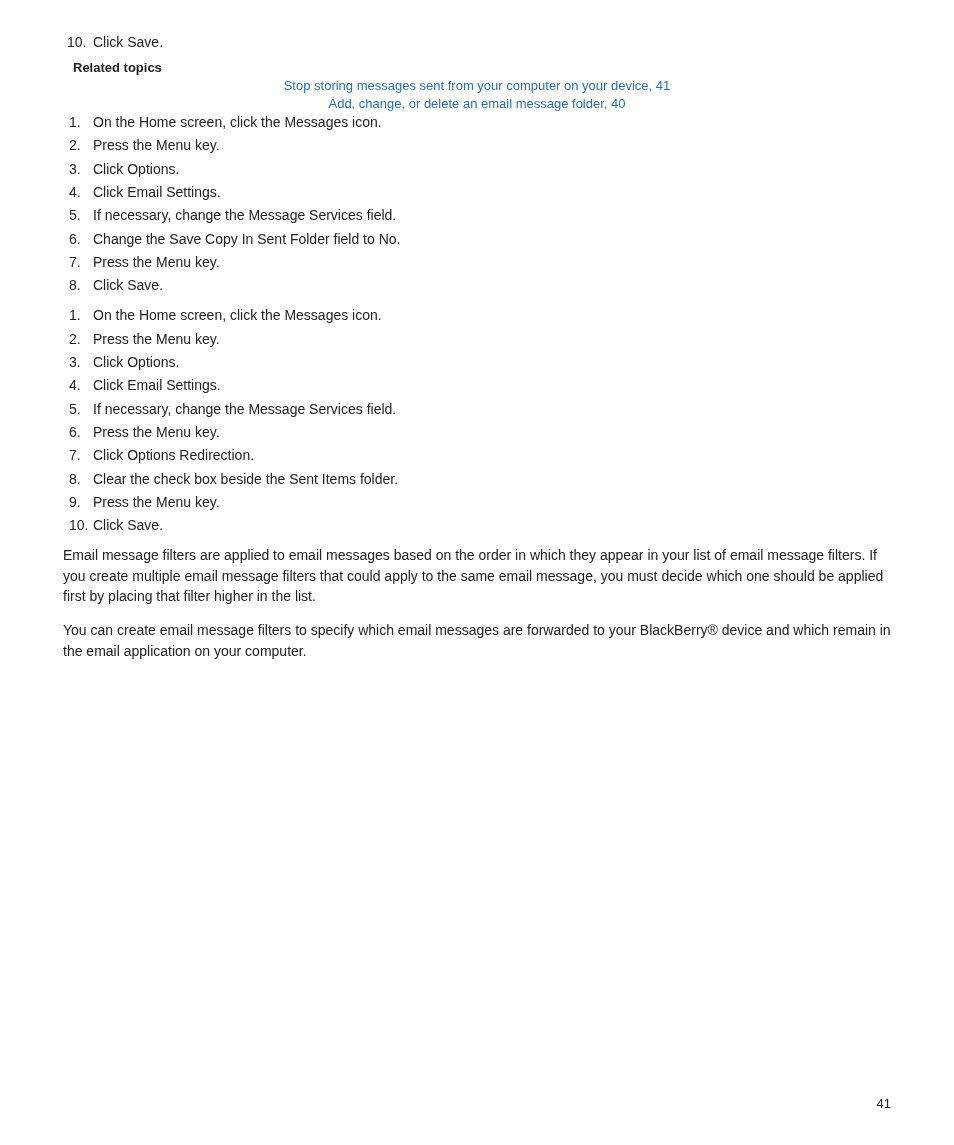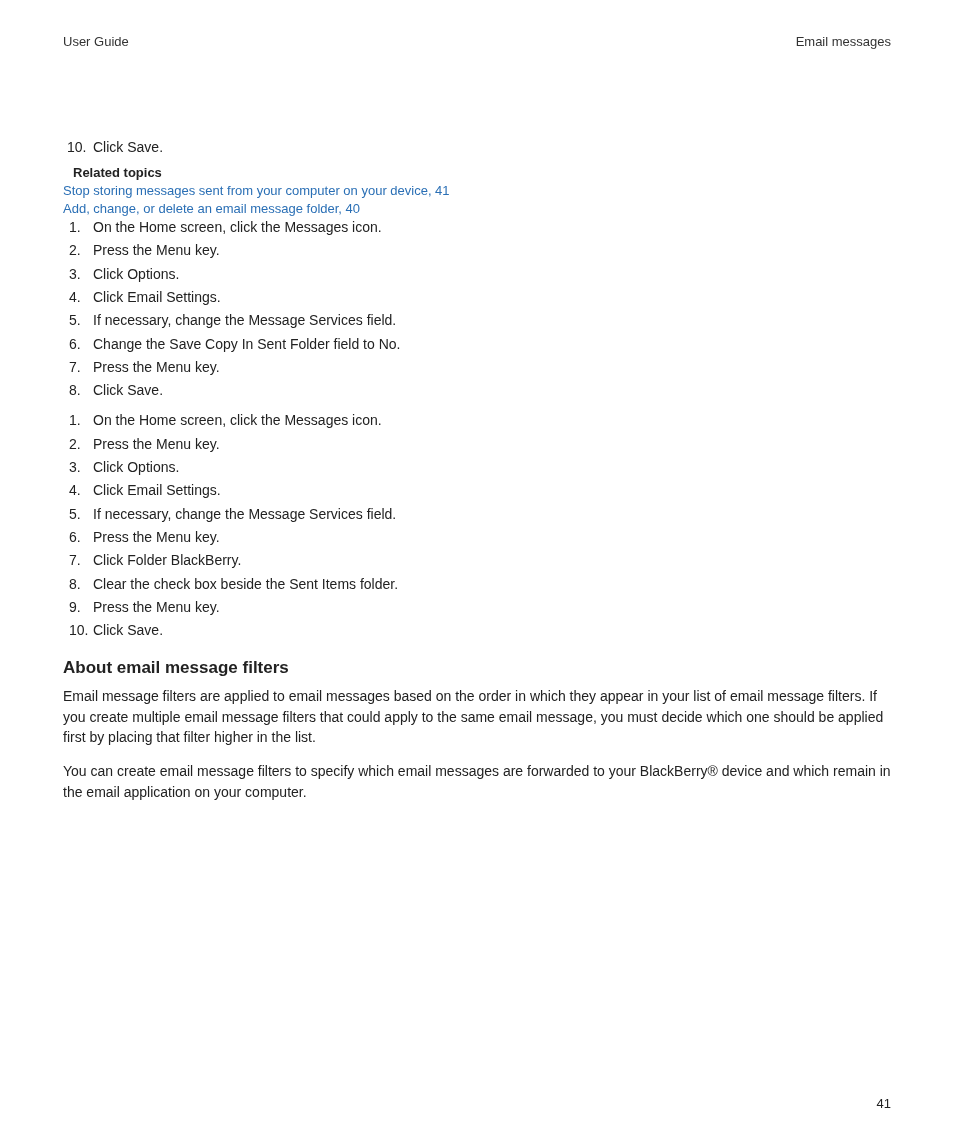--- a/index.html
+++ b/index.html
@@ -49,20 +49,21 @@
     font-size: 13px;
     font-weight: 700;
     margin: 0 0 2px 10px;
   }
   .related-link {
     color: #2a6fb5;
     font-size: 13px;
     text-decoration: none;
     display: block;
     line-height: 1.35;
+    text-align: center;
   }
   h3.subhead {
     font-size: 17px;
     font-weight: 700;
     margin: 26px 0 8px 0;
   }
   ol.steps {
     list-style: none;
     padding: 0;
     margin: 0 0 10px 0;
@@ -94,24 +95,20 @@
     bottom: 34px;
     right: 63px;
     font-size: 13px;
   }
 </style>
 </head>
 <body>
 
 <div class="page">
 
-  <div class="header-row">
-    <span>User Guide</span>
-    <span>Email messages</span>
-  </div>
 
   <ol class="top-ol">
     <li>
       <span class="num">10.</span>
       <span class="li-body">
         <span>Click </span><span class="bold">Save</span><span>.</span>
       </span>
     </li>
   </ol>
 
@@ -177,34 +174,33 @@
       <li>
         <span class="num">5.</span>
         <span class="li-body"><span>If necessary, change the </span><span class="bold">Message Services</span><span> field.</span></span>
       </li>
       <li>
         <span class="num">6.</span>
         <span class="li-body"><span>Press the </span><span class="bold">Menu</span><span> key.</span></span>
       </li>
       <li>
         <span class="num">7.</span>
-        <span class="li-body"><span>Click </span><span class="bold">Folder BlackBerry</span><span>.</span></span>
+        <span class="li-body"><span>Click </span><span class="bold">Options Redirection</span><span>.</span></span>
       </li>
       <li>
         <span class="num">8.</span>
         <span class="li-body"><span>Clear the check box beside the </span><span class="bold">Sent Items</span><span> folder.</span></span>
       </li>
       <li>
         <span class="num">9.</span>
         <span class="li-body"><span>Press the </span><span class="bold">Menu</span><span> key.</span></span>
       </li>
       <li>
         <span class="num">10.</span>
         <span class="li-body"><span>Click </span><span class="bold">Save</span><span>.</span></span>
       </li>
     </ol>
 
-  <h3 class="subhead" style="margin-top:18px">About email message filters</h3>
   <p class="body">Email message filters are applied to email messages based on the order in which they appear in your list of email message filters. If you create multiple email message filters that could apply to the same email message, you must decide which one should be applied first by placing that filter higher in the list.</p>
   <p class="body">You can create email message filters to specify which email messages are forwarded to your BlackBerry® device and which remain in the email application on your computer.</p>
 
   <div class="page-number">41</div>
 </div>
 
 </body></html>

